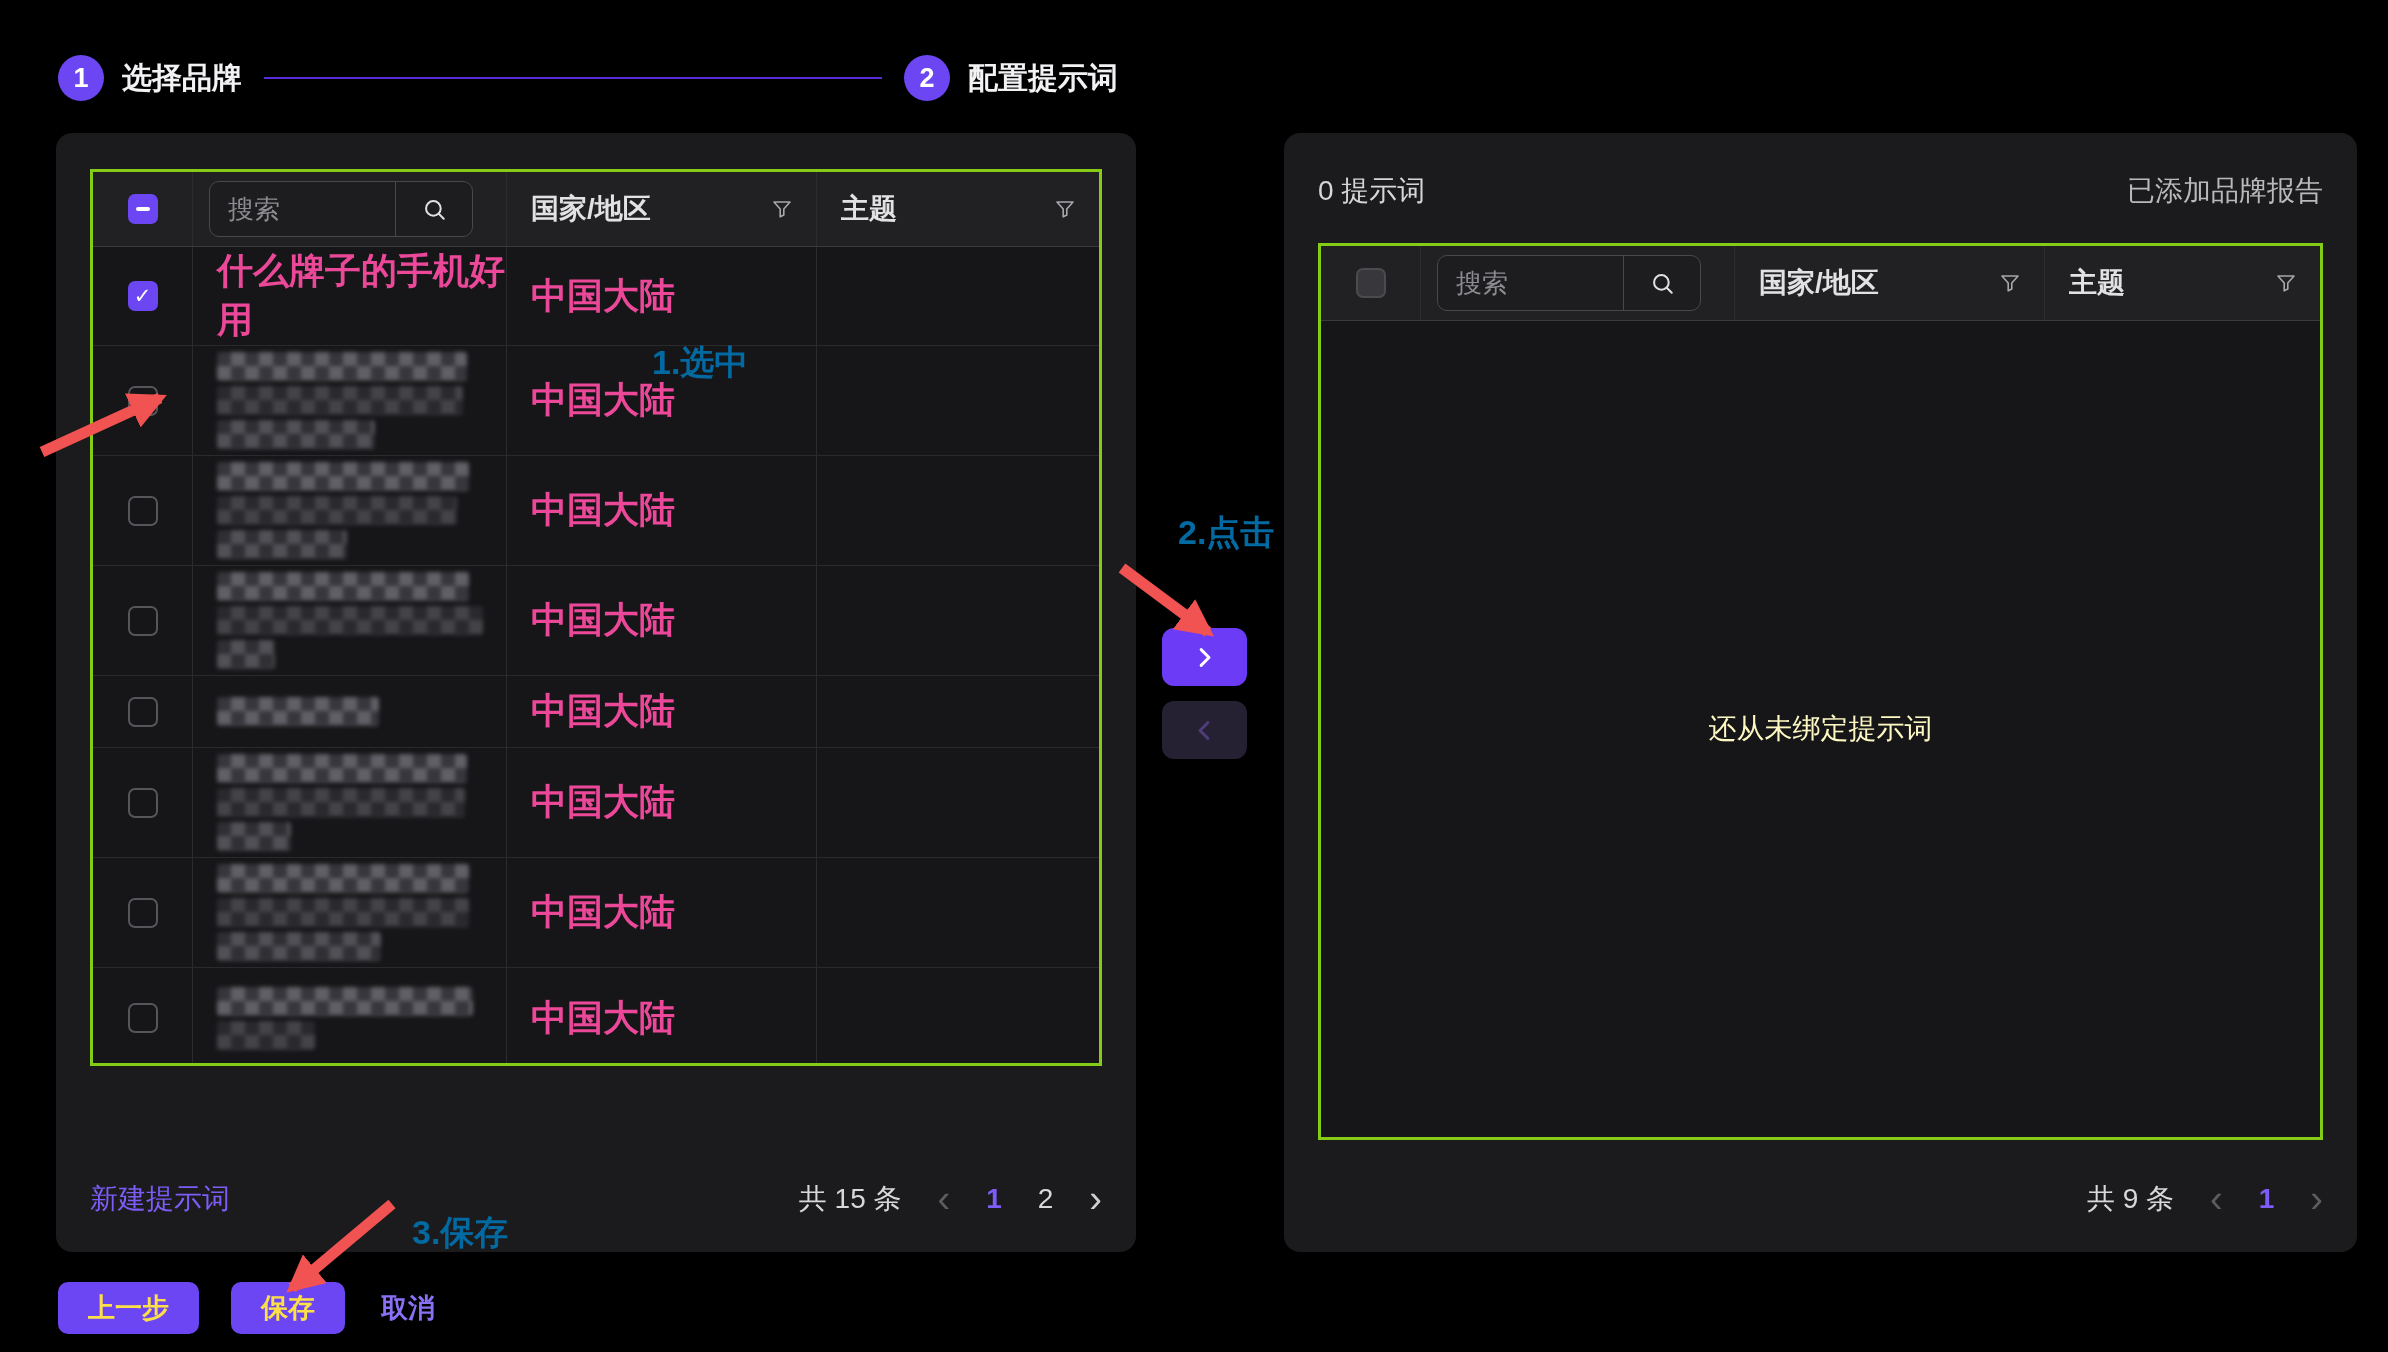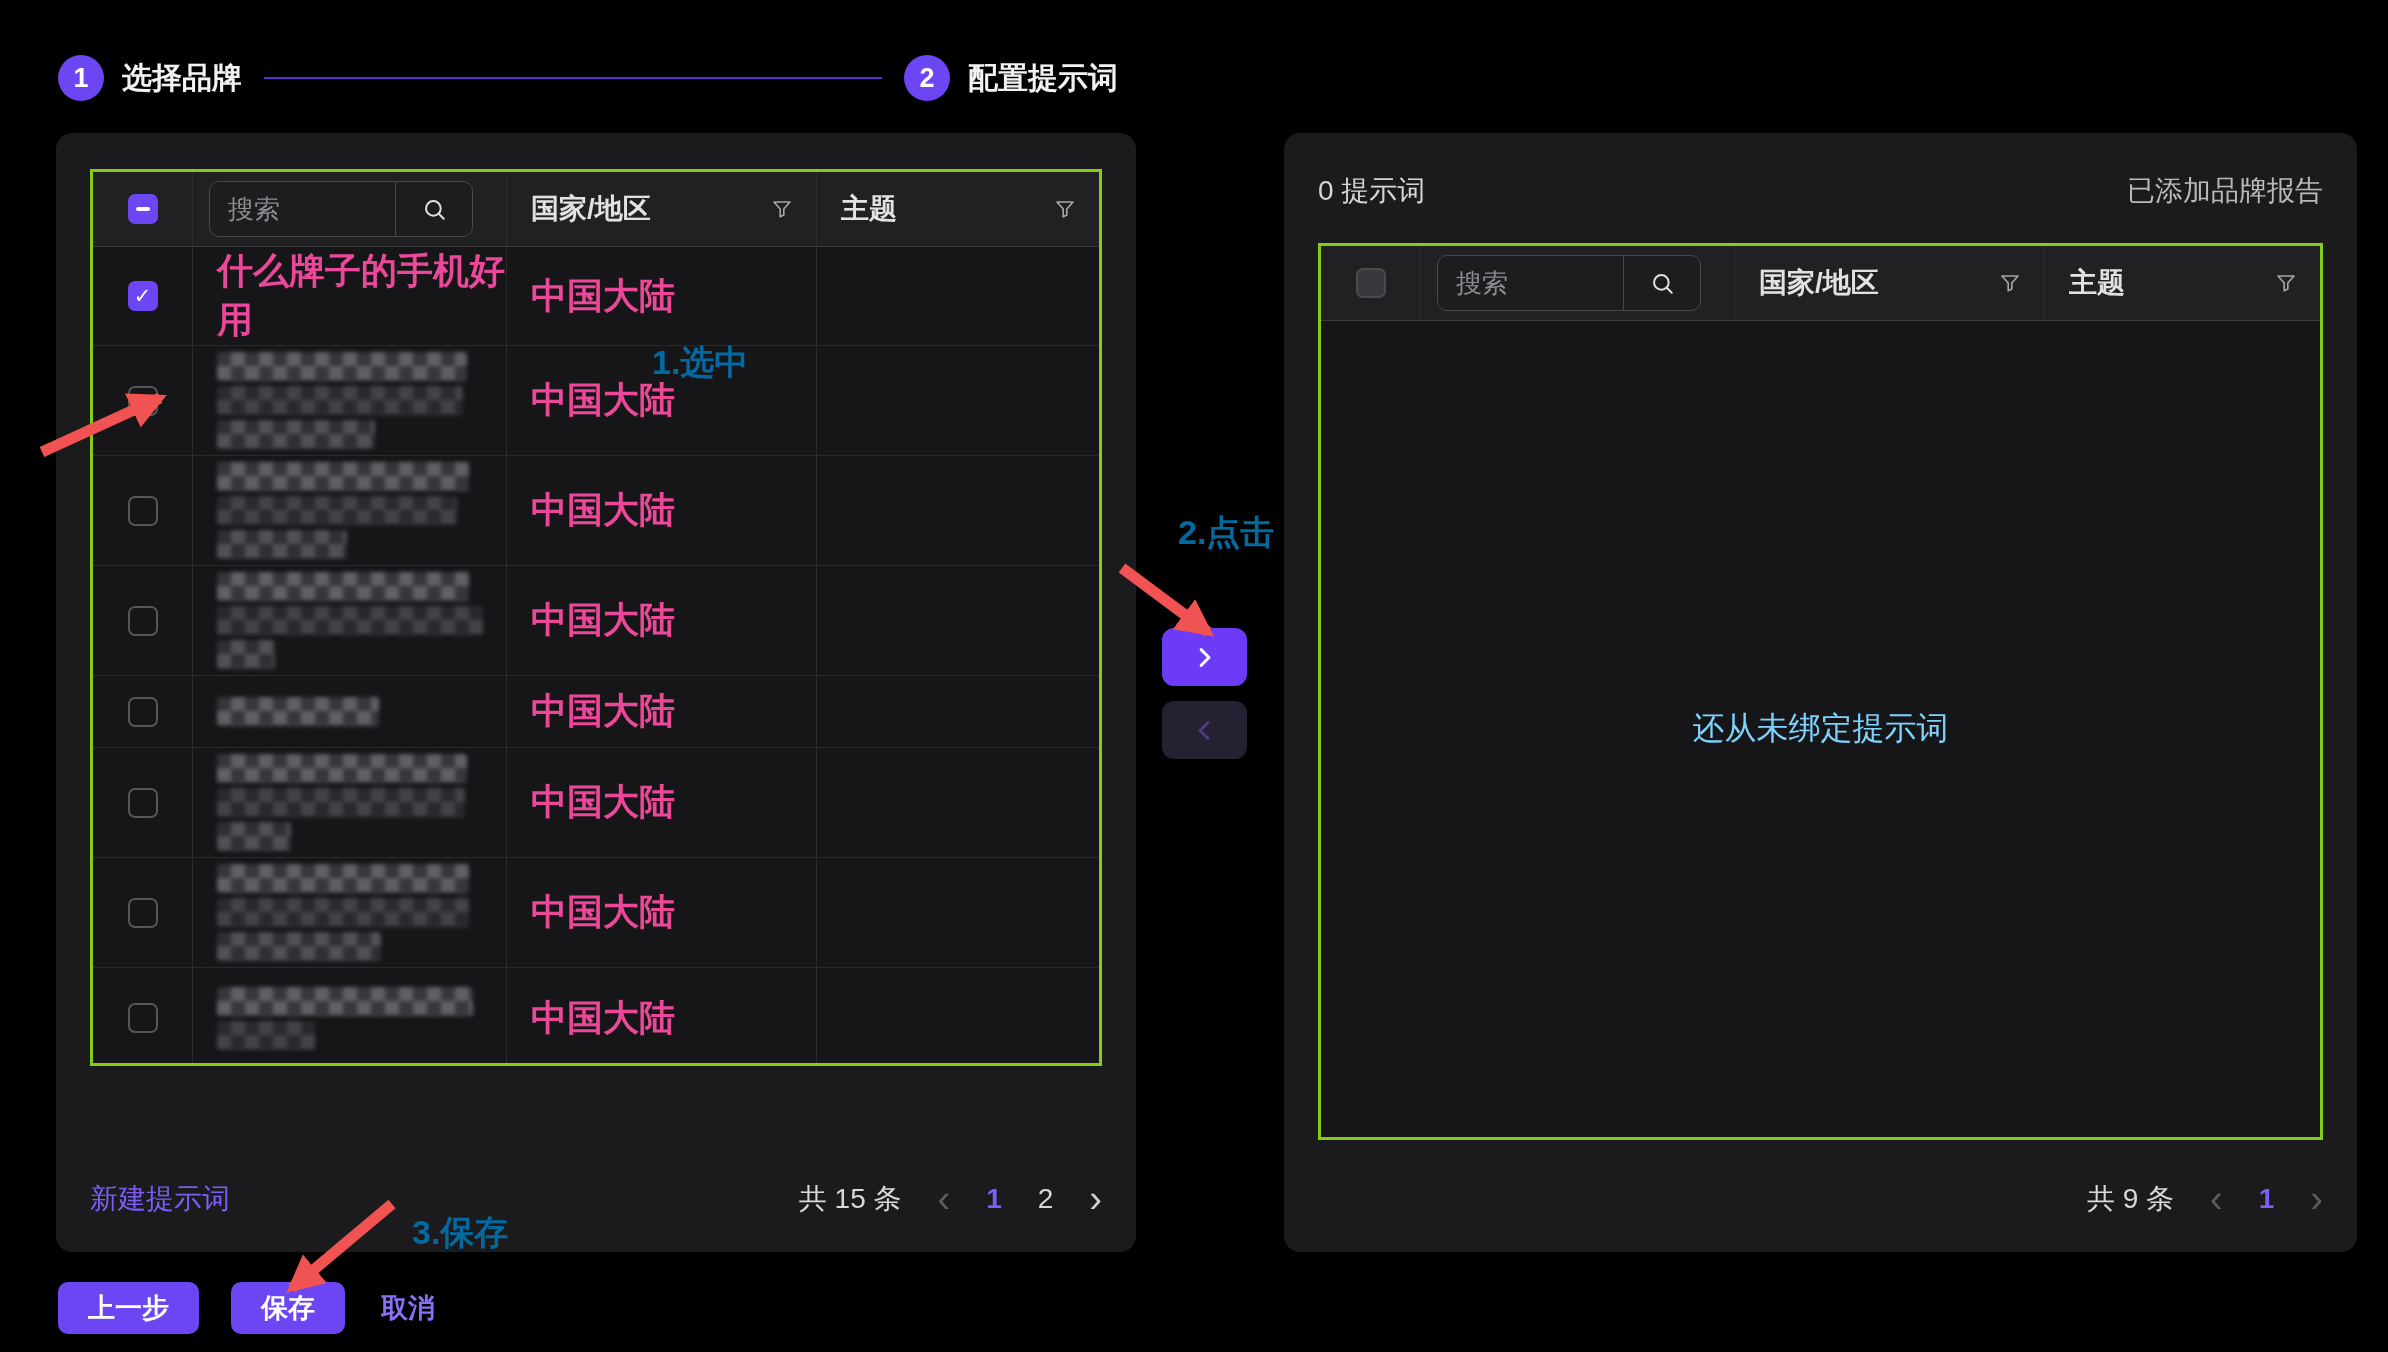--- a/index.html
+++ b/index.html
@@ -28,21 +28,21 @@
   .t-head{display:grid;grid-template-columns:100px 314px 310px 1fr;background:#212124;
           height:74px;border-bottom:1px solid #3a3a3d;}
   .t-head .hcell{display:flex;align-items:center;box-sizing:border-box;}
   .hcell.cbx{justify-content:center;}
   .cell-r{border-right:1px solid #2c2c2f;}
   .hlabel{font-size:28px;font-weight:600;color:#e2e2e4;padding-left:24px;}
   .funnel{margin-left:auto;margin-right:22px;color:#a8a8ac;display:flex;}
 
   .t-body{background:#161619;height:816px;overflow:hidden;}
   .t-body.empty{display:flex;align-items:center;justify-content:center;}
-  .empty-text{font-size:32px;color:#7dd3fc;}
+  .empty-text{font-size:28px;color:#fef9c3;}
   .t-row{display:grid;grid-template-columns:100px 314px 310px 1fr;border-bottom:1px solid #2a2a2d;box-sizing:border-box;}
   .t-row:last-child{border-bottom:0;}
   .cell{display:flex;align-items:center;box-sizing:border-box;}
   .cell.cbx{justify-content:center;}
   .cell-text{font-size:36px;color:#ec4899;padding-left:24px;font-weight:bold;}
 
   
   .cb{width:30px;height:30px;border:2px solid #55555a;border-radius:7px;box-sizing:border-box;
       display:flex;align-items:center;justify-content:center;background:transparent;}
   .cb.checked{background:#6b46f2;border-color:#6b46f2;color:#fff;font-size:21px;font-weight:700;}
@@ -77,21 +77,21 @@
   .pager .page.current{color:#7d5cf7;font-weight:700;}
 
   
   .transfer{position:absolute;left:1162px;top:628px;display:flex;flex-direction:column;gap:15px;}
   .tbtn{width:85px;height:58px;border-radius:12px;display:flex;align-items:center;justify-content:center;}
   .tbtn.to-right{background:#6b3bf5;color:#fff;}
   .tbtn.to-left{background:#262132;color:#4e3d7a;}
 
   
   .footer{position:absolute;left:58px;top:1282px;display:flex;align-items:center;gap:32px;}
-  .btn{height:52px;border-radius:10px;background:#6b46f2;color:#ffffff;font-size:27px;font-weight:600;
+  .btn{height:52px;border-radius:10px;background:#6b46f2;color:#fde047;font-size:27px;font-weight:600;
        display:flex;align-items:center;justify-content:center;padding:0 30px;border:0;font-family:inherit;}
   .btn.cancel{background:transparent;color:#8a70f5;padding:0 4px;font-weight:600;}
 
   
   .ann{position:absolute;color:#0369a1;font-size:34px;font-weight:700;white-space:nowrap;z-index:60;}
   #ann-select{left:652px;top:340px;}
   #ann-click{left:1178px;top:510px;}
   #ann-save{left:412px;top:1210px;}
   .arrows{position:absolute;left:0;top:0;z-index:55;pointer-events:none;}
 </style>

